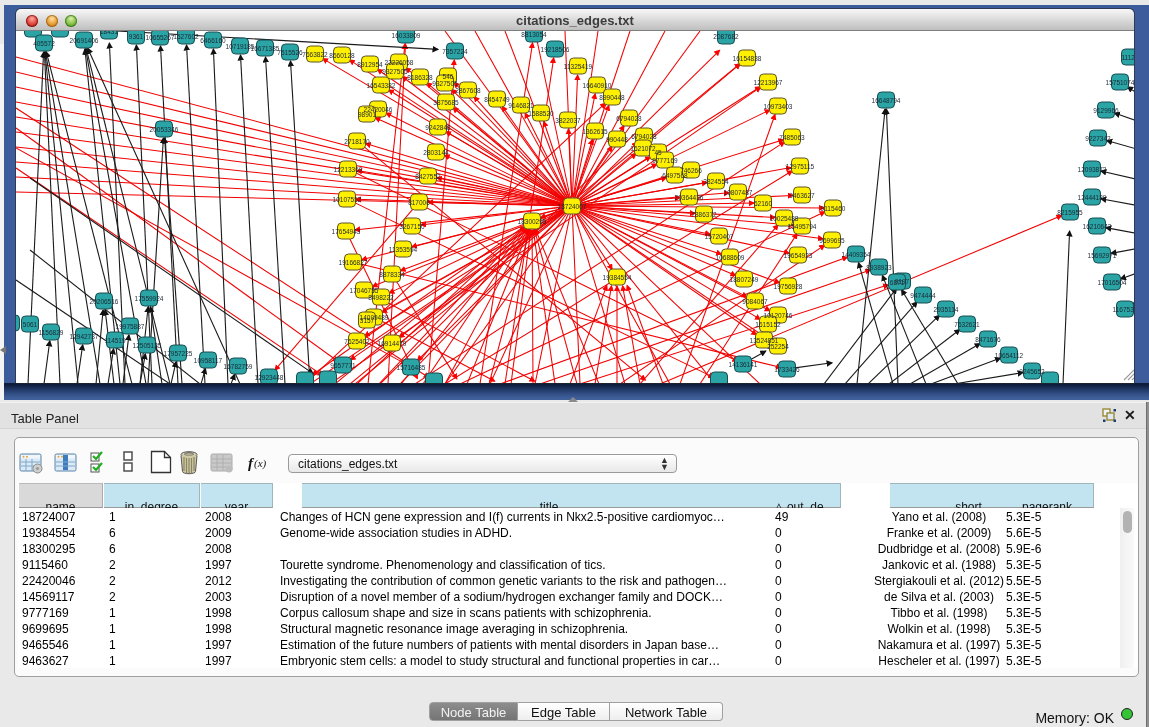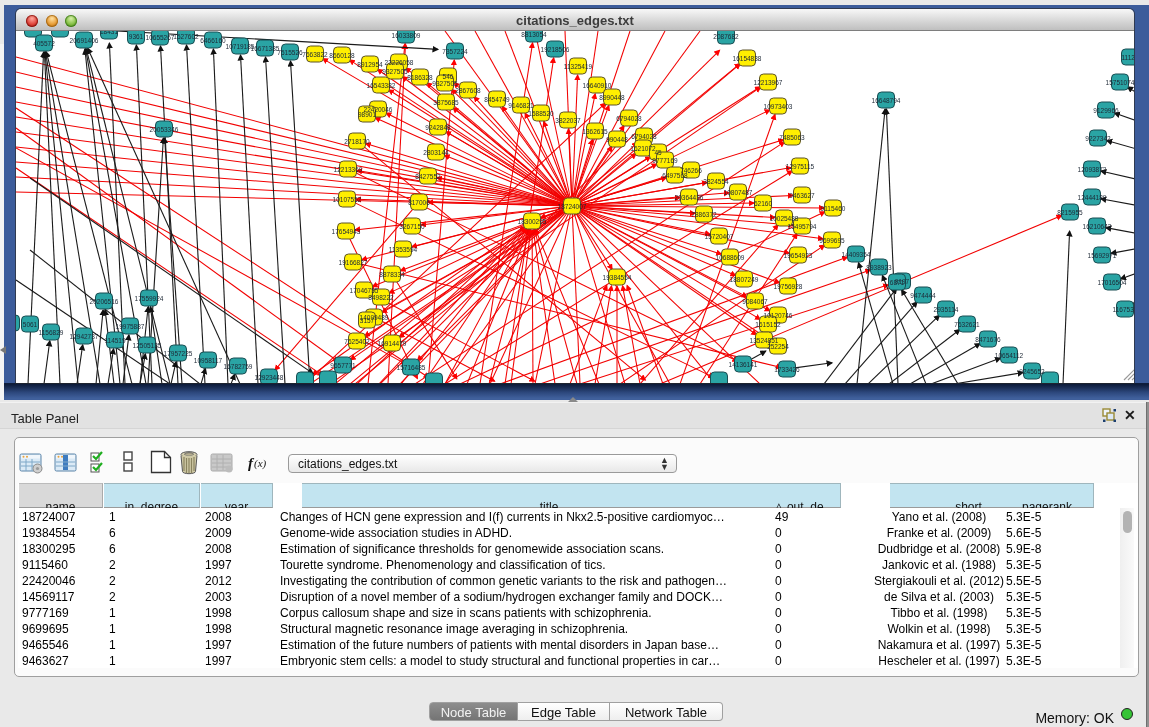--- a/index.html
+++ b/index.html
@@ -654,24 +654,23 @@
           <div class="c2">2009</div>
 <div class="c3">Genome‑wide association studies in ADHD.</div>
           <div class="c4">0</div>
           <div class="c5">Franke et al. (2009)</div>
           <div class="c6">5.6E‑5</div>
 </div>
 <div class="tr">
 <div class="c0">18300295</div>
           <div class="c1">6</div>
           <div class="c2">2008</div>
-<div class="c3">Estimation of significance thresholds for genomewide association scans.</div>
           <div class="c4">0</div>
           <div class="c5">Dudbridge et al. (2008)</div>
-          <div class="c6">5.9E‑8</div>
+          <div class="c6">5.9E‑6</div>
 </div>
 <div class="tr">
 <div class="c0">9115460</div>
           <div class="c1">2</div>
           <div class="c2">1997</div>
 <div class="c3">Tourette syndrome. Phenomenology and classification of tics.</div>
           <div class="c4">0</div>
           <div class="c5">Jankovic et al. (1988)</div>
           <div class="c6">5.3E‑5</div>
 </div>

